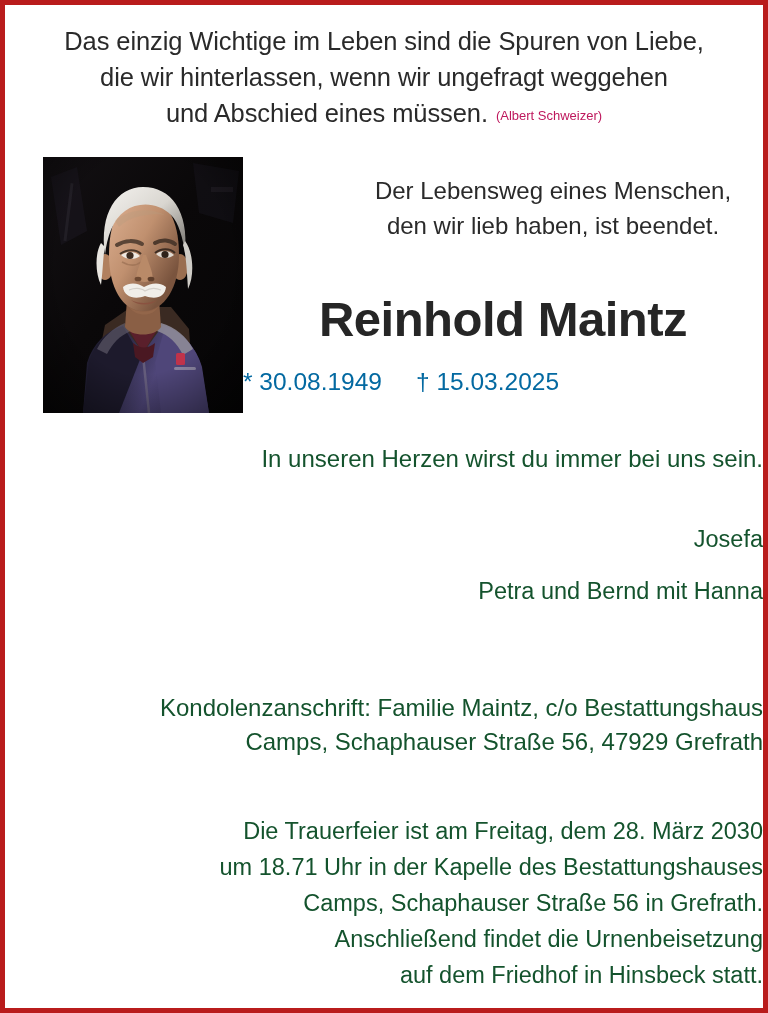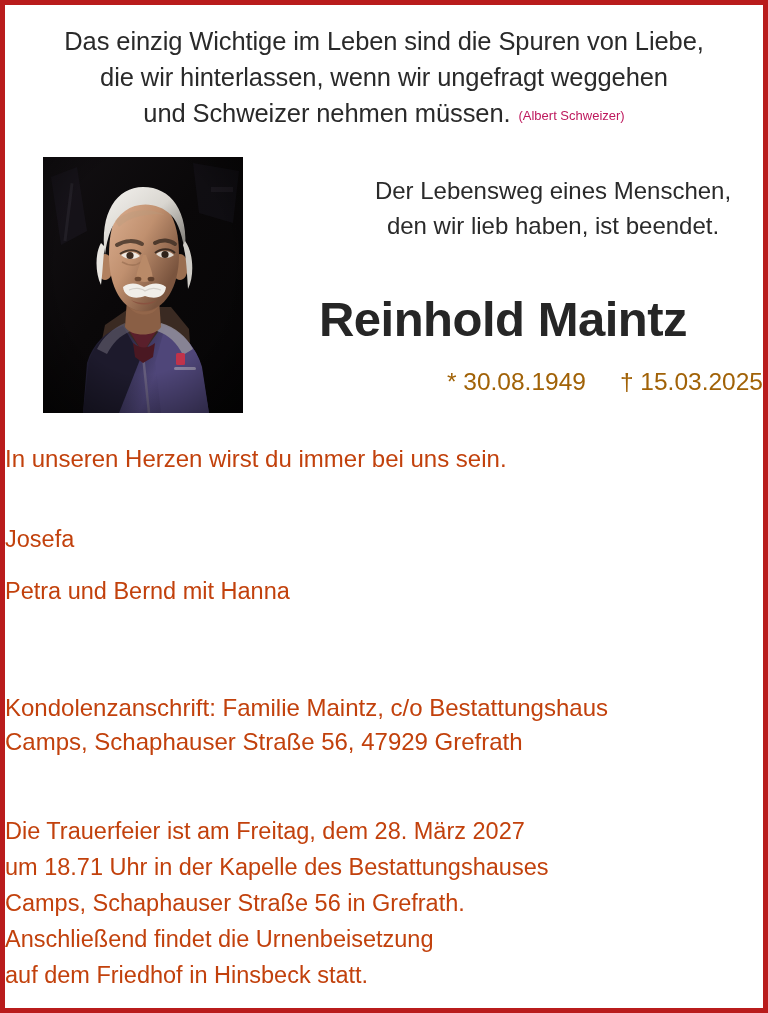--- a/index.html
+++ b/index.html
@@ -86,51 +86,51 @@
     font-weight: 700;
     letter-spacing: -0.5px;
   }
 
   
   .dates {
     position: absolute;
     left: 238px;
     top: 362px;
     width: 520px;
-    text-align: right;
-    color: #a16207;
+    text-align: left;
+    color: #0369a1;
     font-size: 24.5px;
     line-height: 30px;
     white-space: pre;
   }
 
   
   .block {
     position: absolute;
     left: 0;
     width: 758px;
-    text-align: left;
-    color: #c2410c;
+    text-align: right;
+    color: #14532d;
   }
   .memory  { top: 438px;  font-size: 24px;   line-height: 32px; }
   .family  { top: 508px;  font-size: 23.5px; line-height: 52px; }
   .address { top: 686px;  font-size: 24px; line-height: 34px; }
   .service { top: 808px;  font-size: 23.5px; line-height: 36px; }
   .block .line { white-space: nowrap; }
 </style>
 </head>
 <body>
 
 <div id="notice">
   <div class="inner">
 
     <div class="quote">
       <div class="line">Das einzig Wichtige im Leben sind die Spuren von Liebe,</div>
       <div class="line">die wir hinterlassen, wenn wir ungefragt weggehen</div>
-      <div class="line"><span>und Schweizer nehmen müssen.</span><span class="attrib">(Albert Schweizer)</span></div>
+      <div class="line"><span>und Abschied eines müssen.</span><span class="attrib">(Albert Schweizer)</span></div>
     </div>
 
     <div class="photo-frame">
       <svg width="200" height="256" viewBox="0 0 200 256" xmlns="http://www.w3.org/2000/svg">
         <defs>
           <linearGradient id="bgGrad" x1="0" y1="0" x2="1" y2="1">
             <stop offset="0%" stop-color="#131013"></stop>
             <stop offset="45%" stop-color="#0a0809"></stop>
             <stop offset="100%" stop-color="#060506"></stop>
           </linearGradient>
@@ -236,21 +236,21 @@
       <div class="line">Josefa</div>
       <div class="line">Petra und Bernd mit Hanna</div>
     </div>
 
     <div class="block address">
       <div class="line">Kondolenzanschrift: Familie Maintz, c/o Bestattungshaus</div>
       <div class="line">Camps, Schaphauser Straße 56, 47929 Grefrath</div>
     </div>
 
     <div class="block service">
-      <div class="line">Die Trauerfeier ist am Freitag, dem 28. März 2027</div>
+      <div class="line">Die Trauerfeier ist am Freitag, dem 28. März 2030</div>
       <div class="line">um 18.71 Uhr in der Kapelle des Bestattungshauses</div>
       <div class="line">Camps, Schaphauser Straße 56 in Grefrath.</div>
       <div class="line">Anschließend findet die Urnenbeisetzung</div>
       <div class="line">auf dem Friedhof in Hinsbeck statt.</div>
     </div>
 
   </div>
 </div>
 
 </body></html>

